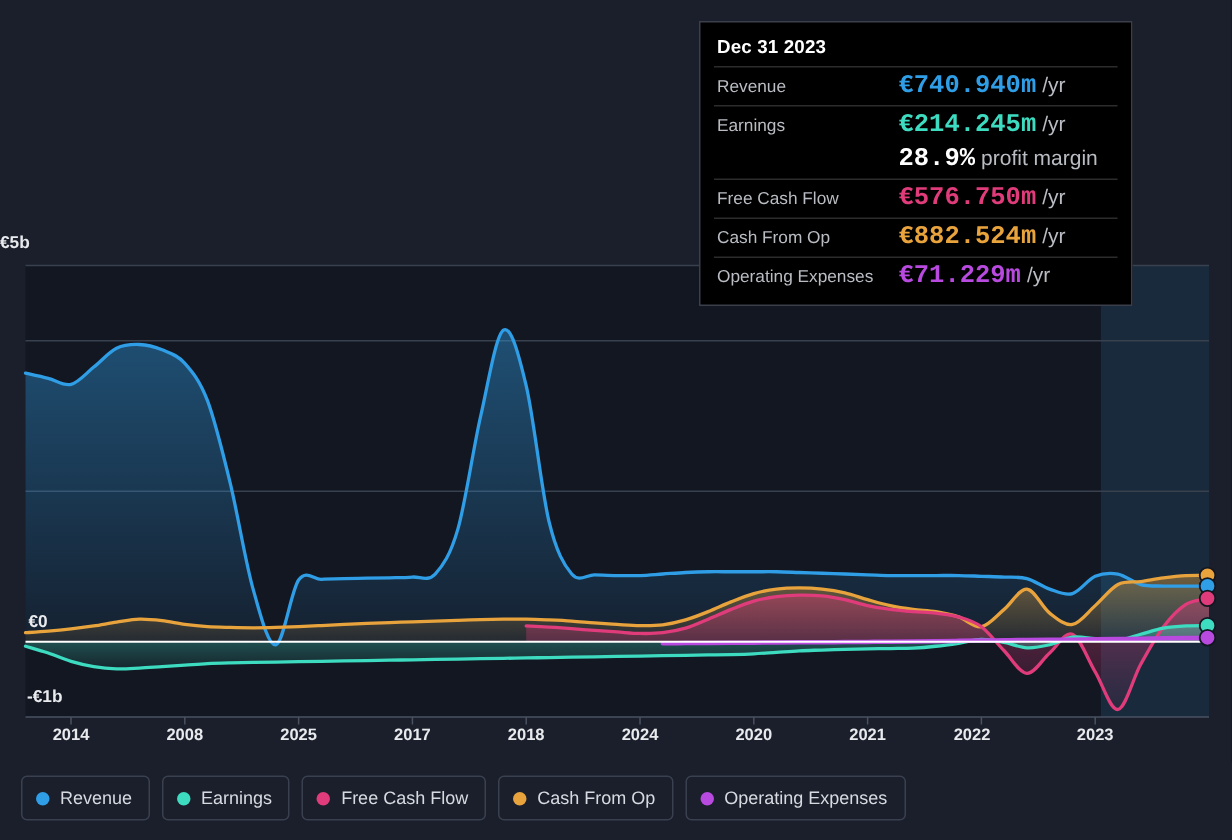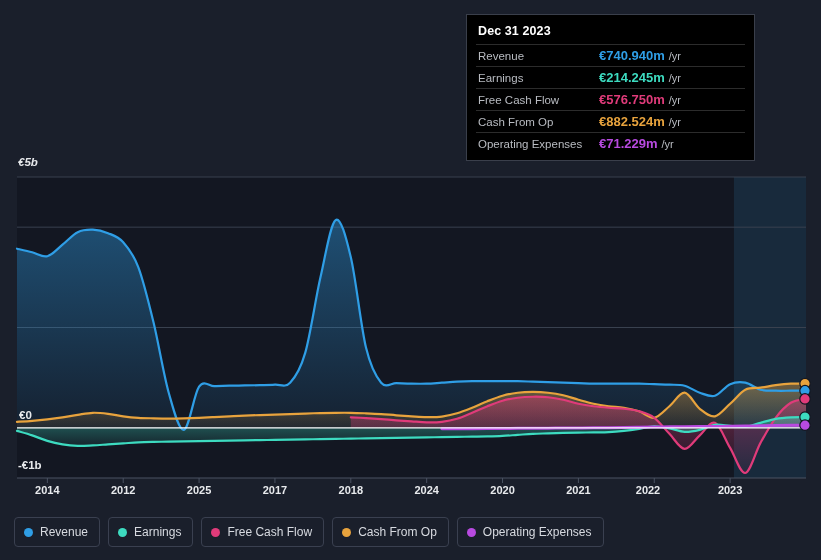--- a/index.html
+++ b/index.html
@@ -28,22 +28,22 @@
     display:flex;align-items:baseline;
     border-top:1px solid #2c2c2c;
     padding:3px 0 3px 2px;
     font-size:11.5px;
   }
   .tt-row.noline{border-top:none;padding-top:1px;}
   .tt-label{
     color:#b9bcc2;width:121px;flex:none;
     font-size:11.5px;
   }
-  .tt-val{font-weight:bold;font-size:13px;}
-  .tt-unit{color:#b9bcc2;font-size:11px;margin-left:4px;}
+  .tt-val{font-weight:bold;font-size:17px;font-family:Liberation Mono, monospace;}
+  .tt-unit{color:#b9bcc2;font-size:14px;margin-left:4px;}
   
   .axis-label{
     position:absolute;color:#e8eaed;font-size:11.5px;
     font-weight:bold;white-space:nowrap;
   }
   .xtick{
     position:absolute;color:#e8eaed;font-size:11px;
     font-weight:bold;transform:translateX(-50%);
     white-space:nowrap;
   }
@@ -122,27 +122,27 @@
       <line x1="578.4038461538481" y1="478" x2="578.4038461538481" y2="483" stroke="#4a5262" stroke-width="1"></line>
       <line x1="654.2692307692321" y1="478" x2="654.2692307692321" y2="483" stroke="#4a5262" stroke-width="1"></line>
       <line x1="730.134615384616" y1="478" x2="730.134615384616" y2="483" stroke="#4a5262" stroke-width="1"></line>
       <circle cx="805" cy="383.560046" r="5.2" fill="#e8a33d" stroke="#131722" stroke-width="1.2"></circle>
       <circle cx="805" cy="390.66284333333334" r="5.2" fill="#2f9ee6" stroke="#131722" stroke-width="1.2"></circle>
       <circle cx="805" cy="398.89970833333336" r="5.2" fill="#e03b7a" stroke="#131722" stroke-width="1.2"></circle>
       <circle cx="805" cy="417.08537583333333" r="5.2" fill="#3ddbc0" stroke="#131722" stroke-width="1.2"></circle>
       <circle cx="805" cy="425.163062" r="5.2" fill="#b84ae0" stroke="#131722" stroke-width="1.2"></circle>
     </svg>
 
-  <div class="axis-label" id="ylab-top" style="left:18px;top:156px;font-style:italic;">€5b</div>
+  <div class="axis-label" id="ylab-top" style="left:0;top:156px;">€5b</div>
   <div class="axis-label" id="ylab-zero" style="left:19px;top:409px;">€0</div>
   <div class="axis-label" id="ylab-bottom" style="left:18px;top:459px;">-€1b</div>
 
   <div id="xticks">
       <div class="xtick" style="left: 47.3462px; top: 484px;">2014</div>
-      <div class="xtick" style="left: 123.212px; top: 484px;">2012</div>
+      <div class="xtick" style="left: 123.212px; top: 484px;">2008</div>
       <div class="xtick" style="left: 199.077px; top: 484px;">2025</div>
       <div class="xtick" style="left: 274.942px; top: 484px; text-align: center;">2017</div>
       <div class="xtick" style="left: 350.808px; top: 484px;">2018</div>
       <div class="xtick" style="left: 426.673px; top: 484px;">2024</div>
       <div class="xtick" style="left: 502.538px; top: 484px;">2020</div>
       <div class="xtick" style="left: 578.404px; top: 484px;">2021</div>
       <div class="xtick" style="left: 648px; top: 484px;">2022</div>
       <div class="xtick" style="left: 730.135px; top: 484px;">2023</div>
     </div>
 
@@ -152,20 +152,25 @@
         <div class="tt-row">
           <div class="tt-label">Revenue</div>
           <div class="tt-val" style="color: rgb(47, 158, 230);">€740.940m</div>
           <div class="tt-unit">/yr</div>
         </div>
         <div class="tt-row">
           <div class="tt-label">Earnings</div>
           <div class="tt-val" style="color: rgb(61, 219, 192);">€214.245m</div>
           <div class="tt-unit">/yr</div>
         </div>
+        <div class="tt-row noline">
+          <div class="tt-label"></div>
+          <div class="tt-val" style="color: rgb(255, 255, 255);">28.9%</div>
+          <div class="tt-unit">profit margin</div>
+        </div>
         <div class="tt-row">
           <div class="tt-label">Free Cash Flow</div>
           <div class="tt-val" style="color: rgb(224, 59, 122);">€576.750m</div>
           <div class="tt-unit">/yr</div>
         </div>
         <div class="tt-row">
           <div class="tt-label">Cash From Op</div>
           <div class="tt-val" style="color: rgb(232, 163, 61);">€882.524m</div>
           <div class="tt-unit">/yr</div>
         </div>

